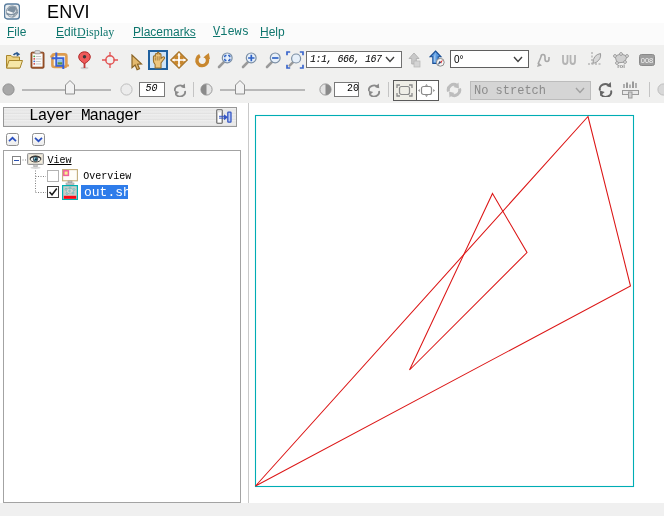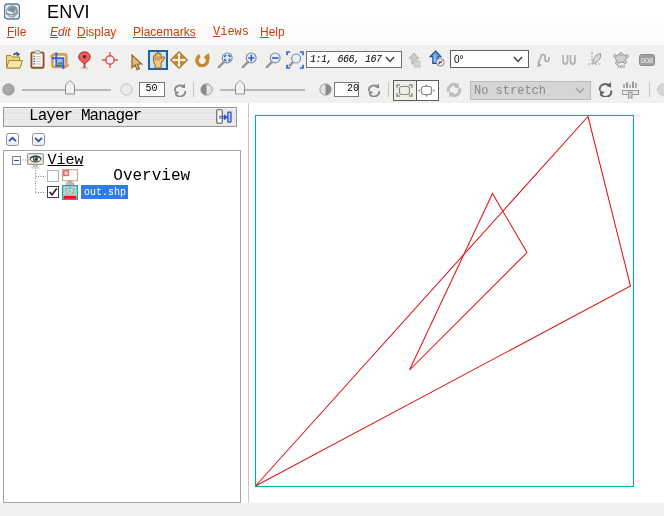--- a/index.html
+++ b/index.html
@@ -2,40 +2,40 @@
 <html><head>
 <meta charset="utf-8">
 <style>
   html,body{margin:0;padding:0;}
   body{width:664px;height:516px;position:relative;overflow:hidden;
        font-family:"Liberation Sans",sans-serif;background:#ffffff;}
   .abs{position:absolute;}
   .mono{font-family:"Liberation Mono",monospace;}
   
   .menuitem{position:absolute;top:22px;height:20px;line-height:20px;
-            font-size:12px;color:#c2410c;}
+            font-size:12px;color:#0f766e;}
   .menuitem u{text-decoration:underline;}
 </style>
 </head>
 <body>
 
 <div class="abs" style="left:0;top:0;width:664px;height:23px;background:#ffffff;"></div>
 <svg class="abs" style="left:4px;top:3px" width="16" height="17" viewBox="0 0 16 17">
   <rect x="0.5" y="1" width="15" height="15" rx="3" fill="#e9edf0" stroke="#5a7d9e" stroke-width="1.4"></rect>
   <circle cx="8" cy="8.5" r="5.6" fill="#f4f6f7" stroke="#8c9aa6" stroke-width="1"></circle>
   <path d="M3.2 7.5 A5.4 5.4 0 0 1 12.6 5.2 L10 10 Z" fill="#7d8fa0"></path>
   <path d="M2.5 10.5 Q8 13.5 13.8 9.2" stroke="#7d8fa0" stroke-width="1.6" fill="none"></path>
   <path d="M11.5 3.2 Q14.5 8.5 8.5 14.2" stroke="#8c9aa6" stroke-width="1.2" fill="none"></path>
 </svg>
 <div class="abs" style="left:23px;top:3px;font-size:18px;color:#000;line-height:18px;letter-spacing:0.2px;margin-left:24px;">ENVI</div>
 
 <div class="abs" style="left:0;top:23px;width:664px;height:22px;background:#fbfbfb;"></div>
 <div class="menuitem" style="left:7px;"><u>F</u>ile</div>
-<div class="menuitem" style="left:50px;font-style:italic;"><u>E</u>dit</div>
-<div class="menuitem" style="left:77px;"><u>D</u>isplay</div>
+<div class="menuitem" style="left:56px;"><u>E</u>dit</div>
+<div class="menuitem" style="left:77px;font-family:Liberation Serif, serif;"><u>D</u>isplay</div>
 <div class="menuitem" style="left:133px;text-decoration:underline;"><u>P</u>lacemarks</div>
 <div class="menuitem" style="left:213px;font-family:Liberation Mono, monospace;"><u>V</u>iews</div>
 <div class="menuitem" style="left:260px;"><u>H</u>elp</div>
 
 <div class="abs" style="left:0;top:45px;width:664px;height:58px;background:#f0f0ef;"></div>
 
 <svg class="abs" style="left:5px;top:50.5px" width="19" height="20" viewBox="0 0 19 20">
   <path d="M1.5 7 L1.5 17 L14.5 17 L14.5 6 L7.5 6 L6 4.5 L1.5 4.5 Z" fill="#eed382" stroke="#a8862c" stroke-width="1"></path>
   <path d="M1.5 17 L4 9.5 L17.5 9.5 L15 17 Z" fill="#f6e7a8" stroke="#a8862c" stroke-width="1"></path>
   <path d="M8.5 4 Q10.5 1.8 12.8 2.6" fill="none" stroke="#2d5a8e" stroke-width="1.8"></path>
@@ -183,21 +183,21 @@
 <div class="abs" style="left:22px;top:89px;width:89px;height:1.5px;background:#b8b8b8;"></div>
 
 <svg class="abs" style="left:65px;top:80px" width="10" height="15" viewBox="0 0 10 15">
   <path d="M5 0.5 L9.5 5 L9.5 14 L0.5 14 L0.5 5 Z" fill="#f2f2f2" stroke="#8f8f8f"></path>
 </svg>
 <svg class="abs" style="left:120px;top:83px" width="13" height="13" viewBox="0 0 13 13">
   <circle cx="6.5" cy="6.5" r="5.6" fill="#ececec" stroke="#bdbdbd"></circle>
 </svg>
 
 <div class="abs" style="left:138.5px;top:81.5px;width:26px;height:15px;box-sizing:border-box;border:1px solid #7a7a7a;background:#fff;"></div>
-<div class="abs mono" style="left:138.5px;top:83px;width:26px;text-align:center;font-size:10px;line-height:12px;color:#000;">50</div>
+<div class="abs mono" style="left:138.5px;top:83px;width:26px;text-align:center;font-size:10px;line-height:12px;color:#000;font-style:italic;">50</div>
 
 <svg class="abs" style="left:172px;top:82px" width="16" height="15" viewBox="0 0 16 15">
   <path d="M3 9 A5 4.5 0 0 1 12 5.5" stroke="#8a8a8a" stroke-width="1.8" fill="none"></path>
   <path d="M13 9 A5 4.5 0 0 1 4 12.5" stroke="#8a8a8a" stroke-width="1.8" fill="none"></path>
   <path d="M12.8 1.5 L13.2 6.2 L8.8 5 Z" fill="#8a8a8a"></path>
   <path d="M3.2 13.5 L2.8 8.8 L7.2 10 Z" fill="#8a8a8a"></path>
 </svg>
 <div class="abs" style="left:193px;top:82px;width:1px;height:15px;background:#c4c4c4;"></div>
 
 <svg class="abs" style="left:200px;top:83px" width="13" height="13" viewBox="0 0 13 13">
@@ -308,48 +308,48 @@
   <rect x="0.5" y="0.5" width="16" height="11" rx="1" fill="#d8d6d0" stroke="#979797" stroke-width="1"></rect>
   <rect x="1.8" y="1.8" width="13.4" height="8.4" fill="#f4ecda"></rect>
   <ellipse cx="8.5" cy="6" rx="5.4" ry="3" fill="#ffffff" stroke="#3a3a3a" stroke-width="1"></ellipse>
   <path d="M3 5.2 Q8.5 1.4 14 5.2" stroke="#3a3a3a" stroke-width="1.2" fill="none"></path>
   <circle cx="8.5" cy="6" r="2.3" fill="#4b9ab5" stroke="#222" stroke-width="0.7"></circle>
   <circle cx="8.9" cy="6.3" r="0.95" fill="#10222c"></circle>
   <circle cx="7.6" cy="5.1" r="0.7" fill="#dff0f6"></circle>
   <rect x="6.8" y="11.5" width="3.4" height="2.4" fill="#c8c8c8" stroke="#9a9a9a" stroke-width="0.6"></rect>
   <ellipse cx="8.5" cy="14.8" rx="5" ry="1.1" fill="#d8d8d8"></ellipse>
 </svg>
-<div class="abs mono" style="left:47.5px;top:155px;font-size:15px;line-height:11px;color:#000;text-decoration:underline;">View</div>
+<div class="abs mono" style="left:47.5px;top:155px;font-size:10px;line-height:11px;color:#000;text-decoration:underline;">View</div>
 
 <div class="abs" style="left:47px;top:170px;width:12px;height:12px;box-sizing:border-box;border:1px solid #b2b2b2;background:#fff;"></div>
 <svg class="abs" style="left:62px;top:169px" width="16" height="16" viewBox="0 0 16 16">
   <rect x="0.6" y="0.6" width="14.8" height="11.2" fill="#fffdf8" stroke="#c3ad7a" stroke-width="1.1"></rect>
   <rect x="1.8" y="1.8" width="4.6" height="4.6" fill="#f9ef8e" stroke="#f0609e" stroke-width="1.5"></rect>
   <rect x="6" y="12" width="4" height="2" fill="#c4c4c4" stroke="#949494" stroke-width="0.6"></rect>
   <rect x="4" y="14" width="8" height="1.5" fill="#d2d2d2" stroke="#949494" stroke-width="0.6"></rect>
 </svg>
-<div class="abs mono" style="left:83.3px;top:171px;font-size:16px;line-height:11px;color:#000;margin-left:30px;">Overview</div>
+<div class="abs mono" style="left:83.3px;top:171px;font-size:10px;line-height:11px;color:#000;">Overview</div>
 
 <div class="abs" style="left:47px;top:185.5px;width:12px;height:12px;box-sizing:border-box;border:1px solid #404040;background:#fff;"></div>
 <svg class="abs" style="left:48px;top:186.5px" width="10" height="10" viewBox="0 0 10 10">
   <path d="M1.5 5 L4 7.8 L8.8 1.5" stroke="#1a1a1a" stroke-width="1.5" fill="none"></path>
 </svg>
 <svg class="abs" style="left:62px;top:185px" width="16" height="15" viewBox="0 0 16 15">
   <rect x="0.6" y="0.6" width="14.8" height="13.8" fill="#c9cdc9" stroke="#00b2b2" stroke-width="1.2"></rect>
   <rect x="1.8" y="10.8" width="12.4" height="3" fill="#fb0614"></rect>
   <path d="M4 4.2 L8 3 L12 4.5 L11 8 L5 8.6 Z" fill="#d4d8d4" stroke="#a9b2b2" stroke-width="0.7"></path>
   <circle cx="4" cy="4.2" r="0.9" fill="#eef6f6" stroke="#3aa2a2" stroke-width="0.6"></circle>
   <circle cx="8" cy="3" r="0.9" fill="#eef6f6" stroke="#3aa2a2" stroke-width="0.6"></circle>
   <circle cx="12" cy="4.5" r="0.9" fill="#eef6f6" stroke="#3aa2a2" stroke-width="0.6"></circle>
   <circle cx="11" cy="8" r="0.9" fill="#eef6f6" stroke="#3aa2a2" stroke-width="0.6"></circle>
   <circle cx="5" cy="8.6" r="0.9" fill="#eef6f6" stroke="#3aa2a2" stroke-width="0.6"></circle>
   <circle cx="7.5" cy="6" r="0.8" fill="#eef6f6" stroke="#3aa2a2" stroke-width="0.6"></circle>
 </svg>
 <div class="abs" style="left:81px;top:185px;width:46.5px;height:14px;background:#2e7cea;"></div>
-<div class="abs mono" style="left:84px;top:187px;font-size:10px;line-height:11px;color:#fff;">out.shp</div>
+<div class="abs mono" style="left:84px;top:187px;font-size:13px;line-height:11px;color:#fff;">out.shp</div>
 
 <div class="abs" style="left:3px;top:502px;width:238px;height:1px;background:#a3a3a3;"></div>
 
 <div class="abs" style="left:248px;top:103px;width:1px;height:400px;background:#c9c9c9;"></div>
 
 <div class="abs" style="left:249px;top:103px;width:415px;height:400px;background:#ffffff;"></div>
 <svg class="abs" style="left:249px;top:103px" width="415" height="400" viewBox="0 0 415 400">
   <rect x="6.5" y="12.5" width="378" height="371" fill="none" stroke="#00adb4" stroke-width="1.1"></rect>
   <polygon points="339,13.5 381.5,183 6.5,383" fill="none" stroke="#dc1616" stroke-width="1.05"></polygon>
   <polygon points="243.5,90.5 278,149.5 160.5,267" fill="none" stroke="#dc1616" stroke-width="1.05"></polygon>

